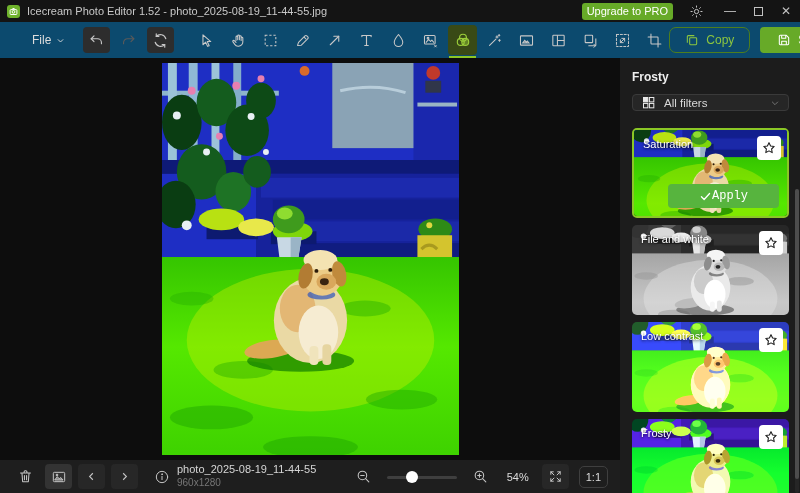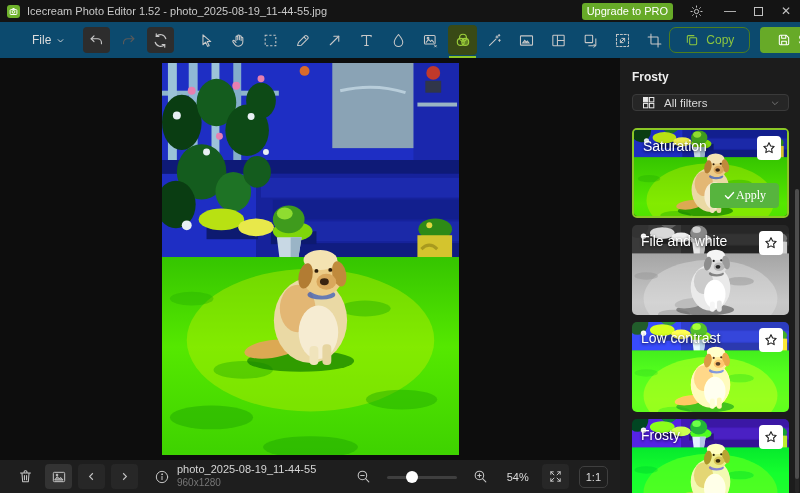--- a/index.html
+++ b/index.html
@@ -58,23 +58,23 @@
   .sidebar-title { font-size:12px; font-weight:bold; color:#eee; margin-bottom:10px; }
   .dropdown { height:27px; background:#262626; border:1px solid #3a3a3a; border-radius:4px; display:flex; align-items:center; padding:0 8px; gap:8px; cursor:pointer; width:157px; font-family:inherit; color:#d8d8d8; }
   .dropdown .dd-label { font-size:11.5px; flex:1; text-align:left; }
   .filter-list { margin-top:17px; display:flex; flex-direction:column; gap:7px; }
   .filter-card { position:relative; width:157px; height:90px; border-radius:5px; overflow:hidden; cursor:pointer; flex:0 0 auto; }
   .filter-card.selected { border:2px solid #8bc726; }
   .filter-card svg.thumb { width:100%; height:100%; display:block; }
   .thumb-bw { filter:grayscale(1) brightness(1.08); }
   .thumb-low { filter:saturate(1.15) contrast(0.82) brightness(1.25); }
   .thumb-frosty { filter:saturate(1.05) hue-rotate(18deg) brightness(1.12); }
-  .card-label { position:absolute; top:8px; left:9px; font-size:14px; color:#fff; text-shadow:0 1px 3px rgba(0,0,0,.8); }
+  .card-label { position:absolute; top:8px; left:9px; font-size:11px; color:#fff; text-shadow:0 1px 3px rgba(0,0,0,.8); }
   .star-btn { position:absolute; top:6px; right:6px; width:24px; height:24px; background:#fff; border:none; border-radius:4px; display:flex; align-items:center; justify-content:center; cursor:pointer; color:#1c1c1c; }
-  .apply-btn { position:absolute; bottom:8px; right:8px; display:flex; align-items:center; gap:0; background:#57b43e; border:none; color:#fff; font-size:12px; border-radius:4px; padding:5px 13px; cursor:pointer; font-family:Liberation Serif, serif; }
+  .apply-btn { position:absolute; bottom:8px; right:8px; display:flex; align-items:center; gap:0; background:#57b43e; border:none; color:#fff; font-size:12px; border-radius:4px; padding:5px 31px; cursor:pointer; font-family:Liberation Mono, monospace; }
   .scrollbar-track { position:absolute; right:1px; top:131px; bottom:0; width:4px; background:#262626; border-radius:2px; }
   .scrollbar-thumb { position:absolute; top:0; left:0; width:4px; height:290px; background:#4d4d4d; border-radius:2px; cursor:pointer; }
 
   svg { display:block; }
 </style>
 </head>
 <body>
 
 <svg width="0" height="0" style="position:absolute" aria-hidden="true">
   <defs>

